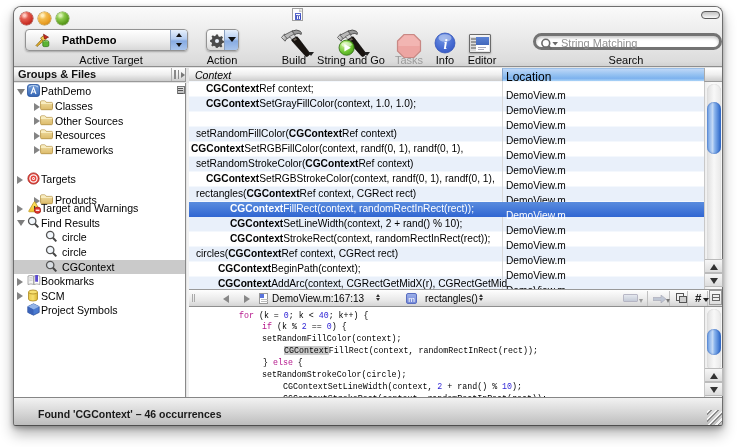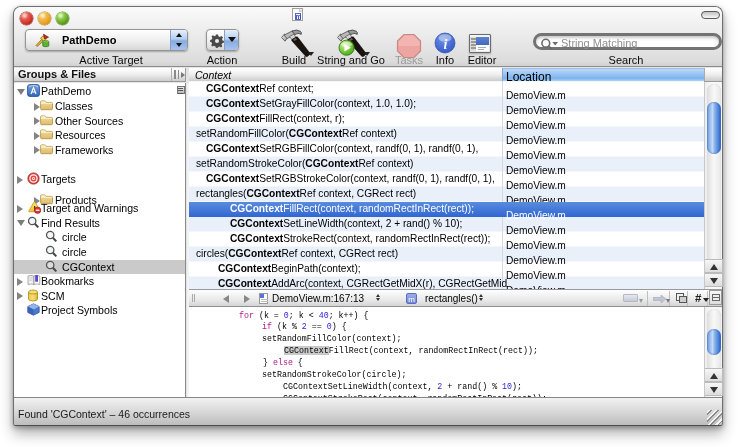--- a/index.html
+++ b/index.html
@@ -74,21 +74,21 @@
   font-size:10px; color:#111;}
 #editor { position:absolute; left:175px; top:300px; width:515px; height:90px; background:#fff; overflow:hidden;
   font-family:"Liberation Mono", monospace; font-size:8.3px; color:#000;}
 #editor .cl { position:absolute; white-space:pre; }
 .kw { color:#b5178c; }
 .num { color:#2a1fd4; }
 #esb { position:absolute; left:690px; top:300px; width:18px; height:90px; background:linear-gradient(90deg,#eee,#fafafa 40%,#f4f4f4); border-left:1px solid #c8c8c8;}
 #status { position:absolute; left:0; top:390px; width:708px; height:28px; border-radius:0 0 2px 2px;
   background:linear-gradient(#f2f2f2,#d6d6d6 55%,#bdbdbd); border-top:1px solid #868686;
   font-size:10.5px; color:#1a1a1a; }
-#status .t { position:absolute; left:4px; top:9.5px; }
+#status .t { position:absolute; left:24px; top:9.5px;font-weight:bold; }
 #grip { position:absolute; right:0px; bottom:0px; width:15px; height:15px; overflow:hidden;
   background:repeating-linear-gradient(315deg, rgba(0,0,0,0) 0, rgba(0,0,0,0) 2.5px, #8a8a8a 2.5px, #8a8a8a 3.5px, #f4f4f4 3.5px, #f4f4f4 5px); }
 .sbtrack { position:absolute; left:2px; width:14px; border-radius:7px; background:linear-gradient(90deg,#dfdfdf,#f8f8f8 50%,#e8e8e8); box-shadow:inset 0 0 1px #bbb;}
 .sbthumb { position:absolute; left:2px; width:14px; border-radius:7px;
   background:linear-gradient(90deg,#6a9ce2,#c4daf6 40%,#87b2ec 55%,#3b74d0 90%); box-shadow:inset 0 0 2px #2a5ab0;}
 .sbarr { position:absolute; left:0px; width:18px; height:14px; background:linear-gradient(#f6f6f6,#ddd); border:1px solid #bbb; border-left:none;}
 .sbarr:before { content:""; position:absolute; left:5px; }
 .arr-u:before { top:4px; border:4px solid transparent; border-bottom:6px solid #333; border-top:none;}
 .arr-d:before { top:4px; border:4px solid transparent; border-top:6px solid #333; border-bottom:none;}
 </style></head><body>
@@ -415,29 +415,28 @@
       <div id="coldiv"></div>
 <div class="lrow" style="top:0.5px">
         <span class="c" style="left:17px"><b>CGContext</b>Ref context;</span>
         <span class="loc">DemoView.m</span>
       </div>
 <div class="lrow" style="top:15.5px">
         <span class="c" style="left:17px"><b>CGContext</b>SetGrayFillColor(context, 1.0, 1.0);</span>
         <span class="loc">DemoView.m</span>
       </div>
 <div class="lrow" style="top:30.6px">
-        <span class="c" style="left:17px"><b>CGContext</b>FillRect(context, r);</span>
         <span class="loc">DemoView.m</span>
       </div>
 <div class="lrow" style="top:45.6px">
         <span class="c" style="left:7px">setRandomFillColor(<b>CGContext</b>Ref context)</span>
         <span class="loc">DemoView.m</span>
       </div>
 <div class="lrow" style="top:60.6px">
-        <span class="c" style="left:17px"><b>CGContext</b>SetRGBFillColor(context, randf(0, 1), randf(0, 1),</span>
+        <span class="c" style="left:2px"><b>CGContext</b>SetRGBFillColor(context, randf(0, 1), randf(0, 1),</span>
         <span class="loc">DemoView.m</span>
       </div>
 <div class="lrow" style="top:75.6px">
         <span class="c" style="left:7px">setRandomStrokeColor(<b>CGContext</b>Ref context)</span>
         <span class="loc">DemoView.m</span>
       </div>
 <div class="lrow" style="top:90.7px">
         <span class="c" style="left:17px"><b>CGContext</b>SetRGBStrokeColor(context, randf(0, 1), randf(0, 1),</span>
         <span class="loc">DemoView.m</span>
       </div>

